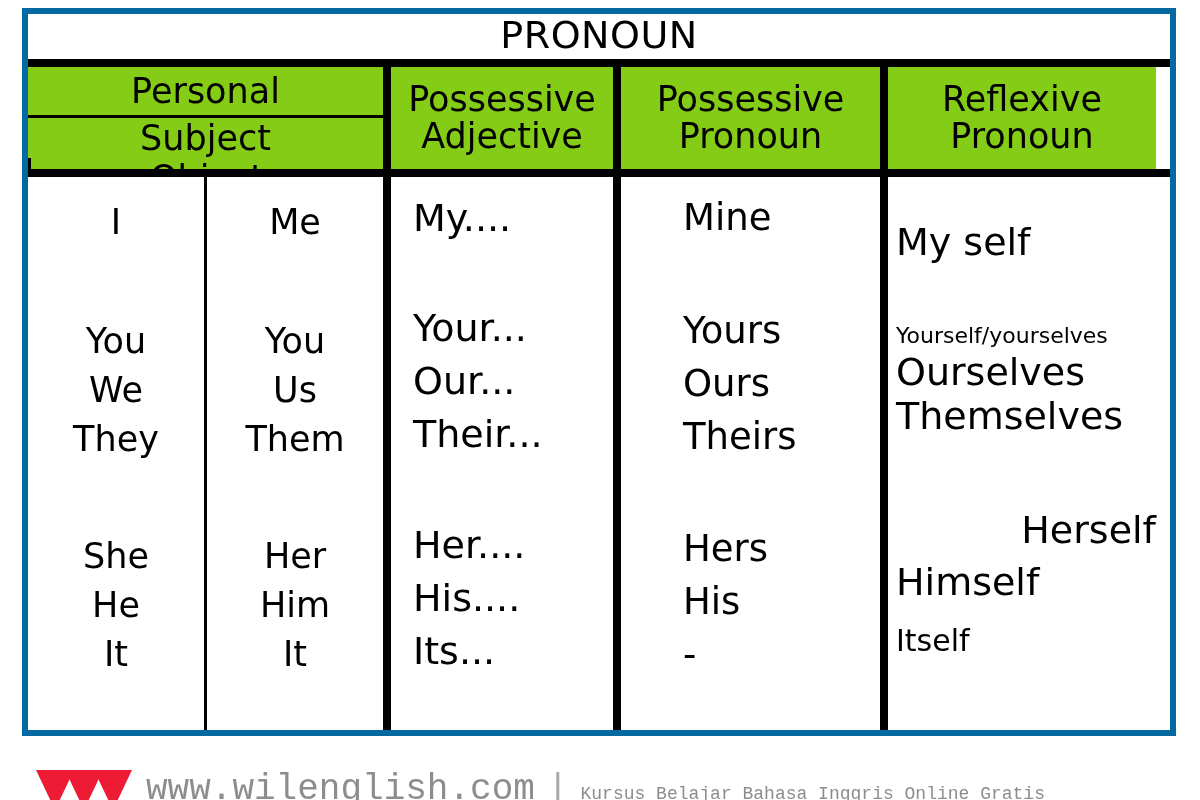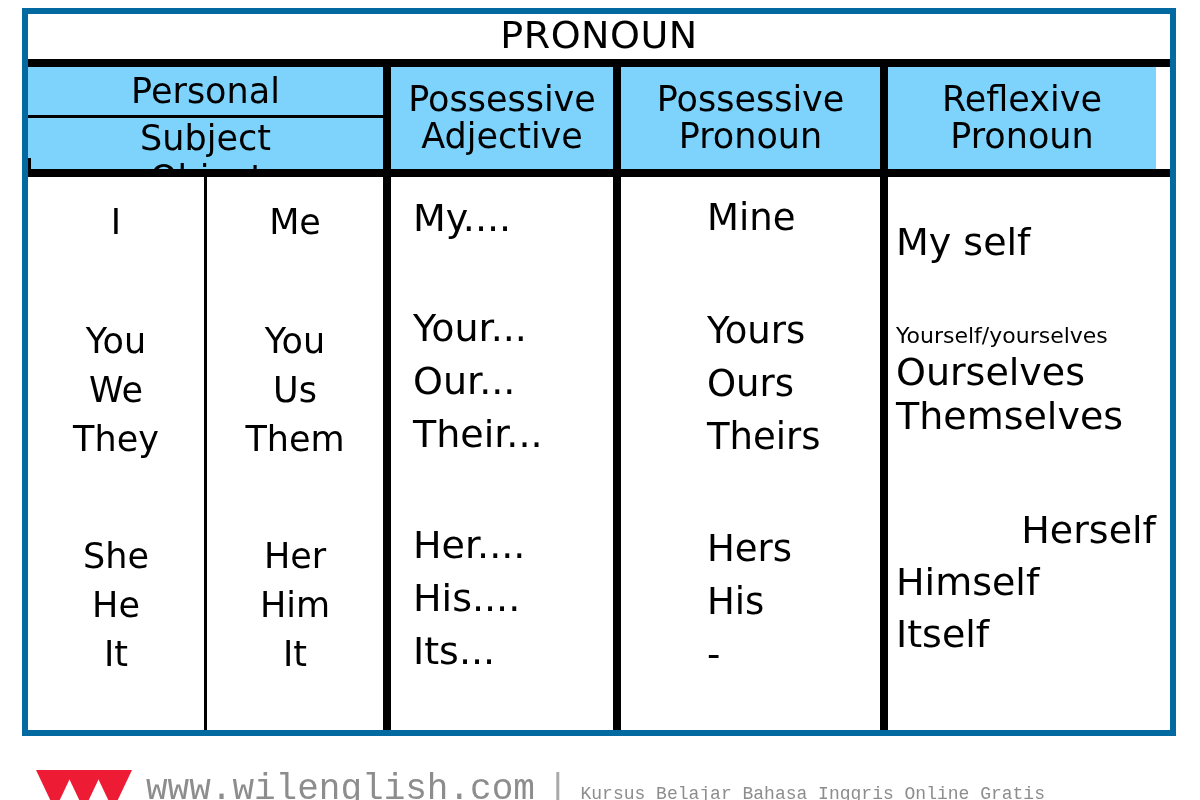--- a/index.html
+++ b/index.html
@@ -66,21 +66,21 @@
     box-sizing: border-box;
     display: flex;
   }
 
   .hcol {
     position: relative;
     box-sizing: border-box;
     height: 100%;
     display: flex;
     flex-direction: column;
-    background: #7dd3fc;
+    background: #84cc16;
     text-align: center;
   }
   .hcol.sep {
     border-left: 8px solid #000000;
   }
 
   
   .hcol-personal { width: 355px; }
   .personal-top {
     height: 50%;
@@ -313,21 +313,21 @@
           </div>
           <div class="grp" style="gap:15px; margin-top:73px;">
             <span class="word left" style="font-size:38px;">Her....</span>
             <span class="word left" style="font-size:38px;">His....</span>
             <span class="word left" style="font-size:38px;">Its...</span>
           </div>
         </div>
       </div>
 
       <div class="bcol bcol-pospro sep">
-        <div class="cell-list" style="padding-top:22px; padding-left:86px;">
+        <div class="cell-list" style="padding-top:22px; padding-left:62px;">
           <div class="grp">
             <span class="word left" style="font-size:37px;">Mine</span>
           </div>
           <div class="grp" style="gap:16px; margin-top:76px;">
             <span class="word left" style="font-size:37px;">Yours</span>
             <span class="word left" style="font-size:37px;">Ours</span>
             <span class="word left" style="font-size:37px;">Theirs</span>
           </div>
           <div class="grp" style="gap:16px; margin-top:75px;">
             <span class="word left" style="font-size:37px;">Hers</span>
@@ -343,21 +343,21 @@
             <span class="word left" style="font-size:38px;">My self</span>
           </div>
           <div class="grp" style="gap:6px; margin-top:64px;">
             <span class="word left" style="font-size:22px;">Yourself/yourselves</span>
             <span class="word left" style="font-size:38px;">Ourselves</span>
             <span class="word left" style="font-size:38px;">Themselves</span>
           </div>
           <div class="grp" style="gap:14px; margin-top:76px;">
             <span class="word left" style="font-size:38px;text-align:right;">Herself</span>
             <span class="word left" style="font-size:38px;">Himself</span>
-            <span class="word left" style="font-size:38px;">Itself</span>
+            <span class="word left" style="font-size:30px;margin-top:11px;">Itself</span>
           </div>
         </div>
       </div>
 
     </div>
   </div>
 
   <div class="footer">
     <svg class="logo" viewBox="0 0 96 44">
       <polygon points="0,2 38,2 19,42" fill="#ED1B34"></polygon>

